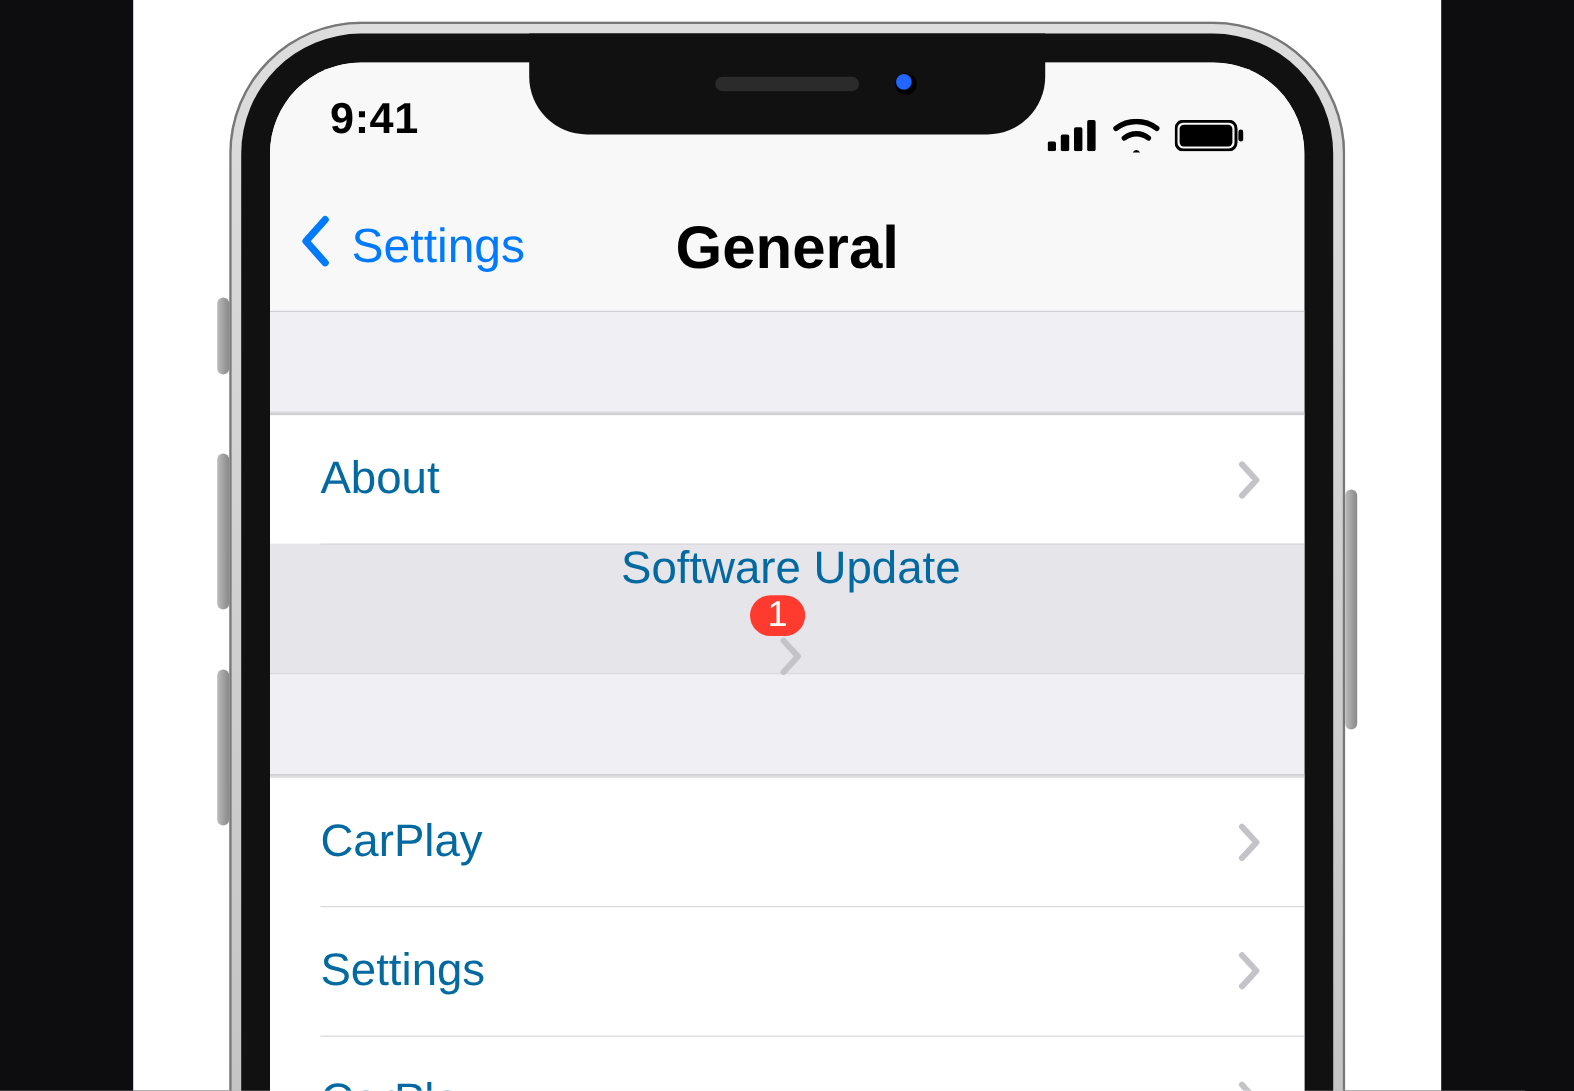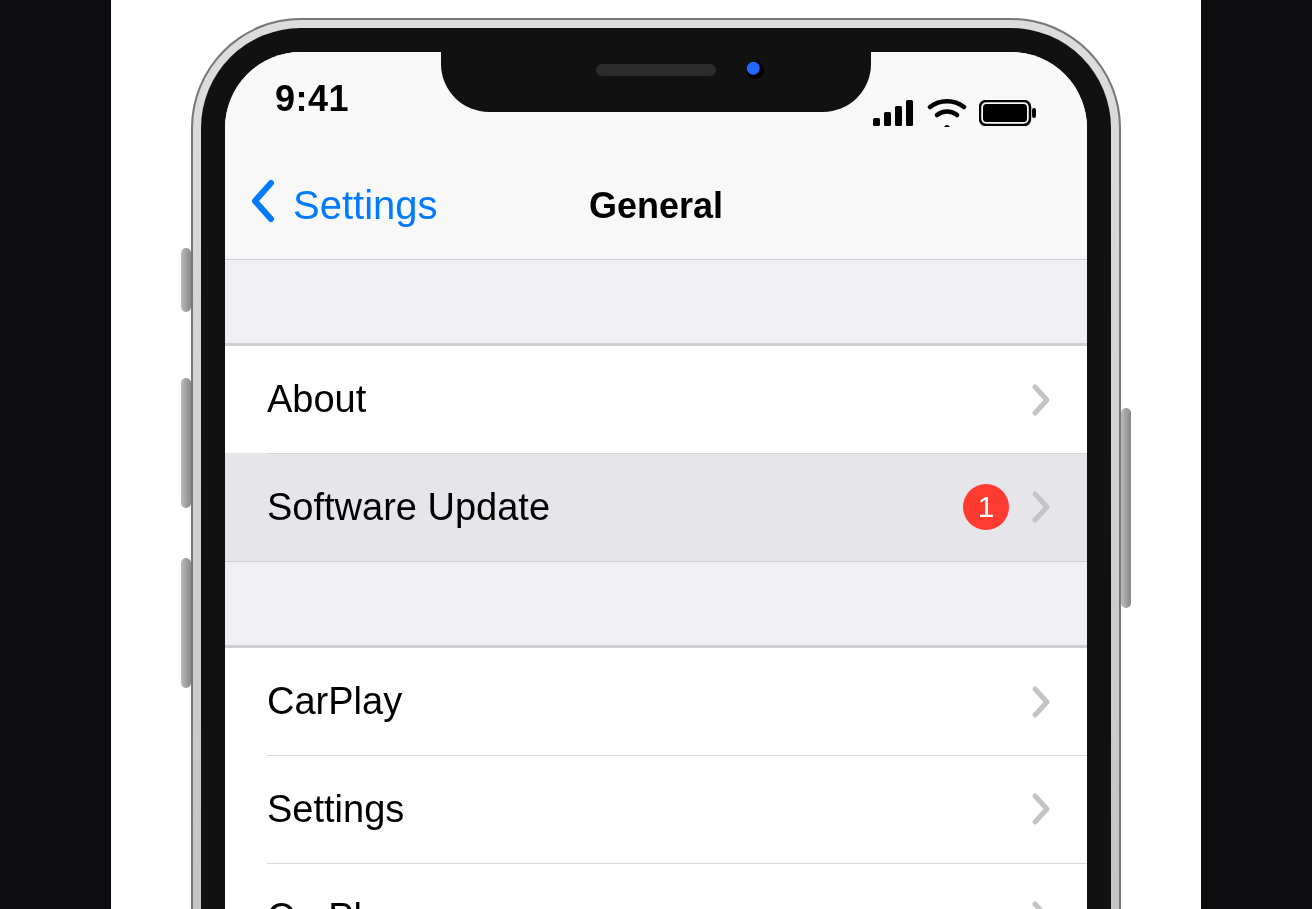--- a/index.html
+++ b/index.html
@@ -114,21 +114,21 @@
       align-items:center;
       color:#007aff;
       font-size: 40px;
       gap:16px;
       cursor:pointer;
     }
     .nav-title {
       position:absolute;
       left:50%;
       transform:translateX(-50%);
-      font-size:36px;
+      font-size:50px;
       font-weight:600;
       color:#000;
     }
     
     .content { background:#efeff4; }
     .spacer { height: 84px; background:#efeff4; border-bottom:1px solid #d0d0d4; }
     .spacer + .row, .spacer + .group .row:first-child { border-top:1px solid #d0d0d4; }
     .group { background:#fff; }
     .row {
       display:flex;
@@ -142,24 +142,24 @@
     .row + .row::before {
       content:"";
       position:absolute;
       left:42px; right:0; top:0;
       height:1px;
       background:#d8d8dc;
     }
     .group { border-top:1px solid #cfcfd3; border-bottom:1px solid #cfcfd3; }
     .row-label {
       font-size: 38px;
-      color:#000000;
+      color:#0369a1;
       flex:1;
     }
-    .row.selected { background:#e5e5ea; }
+    .row.selected { background:#e5e5ea;flex-direction:column; }
     .badge {
       min-width:46px; height:46px;
       background:#ff3b30;
       color:#fff;
       border-radius:23px;
       display:flex;
       align-items:center;
       justify-content:center;
       font-size:30px;
       font-weight:500;

